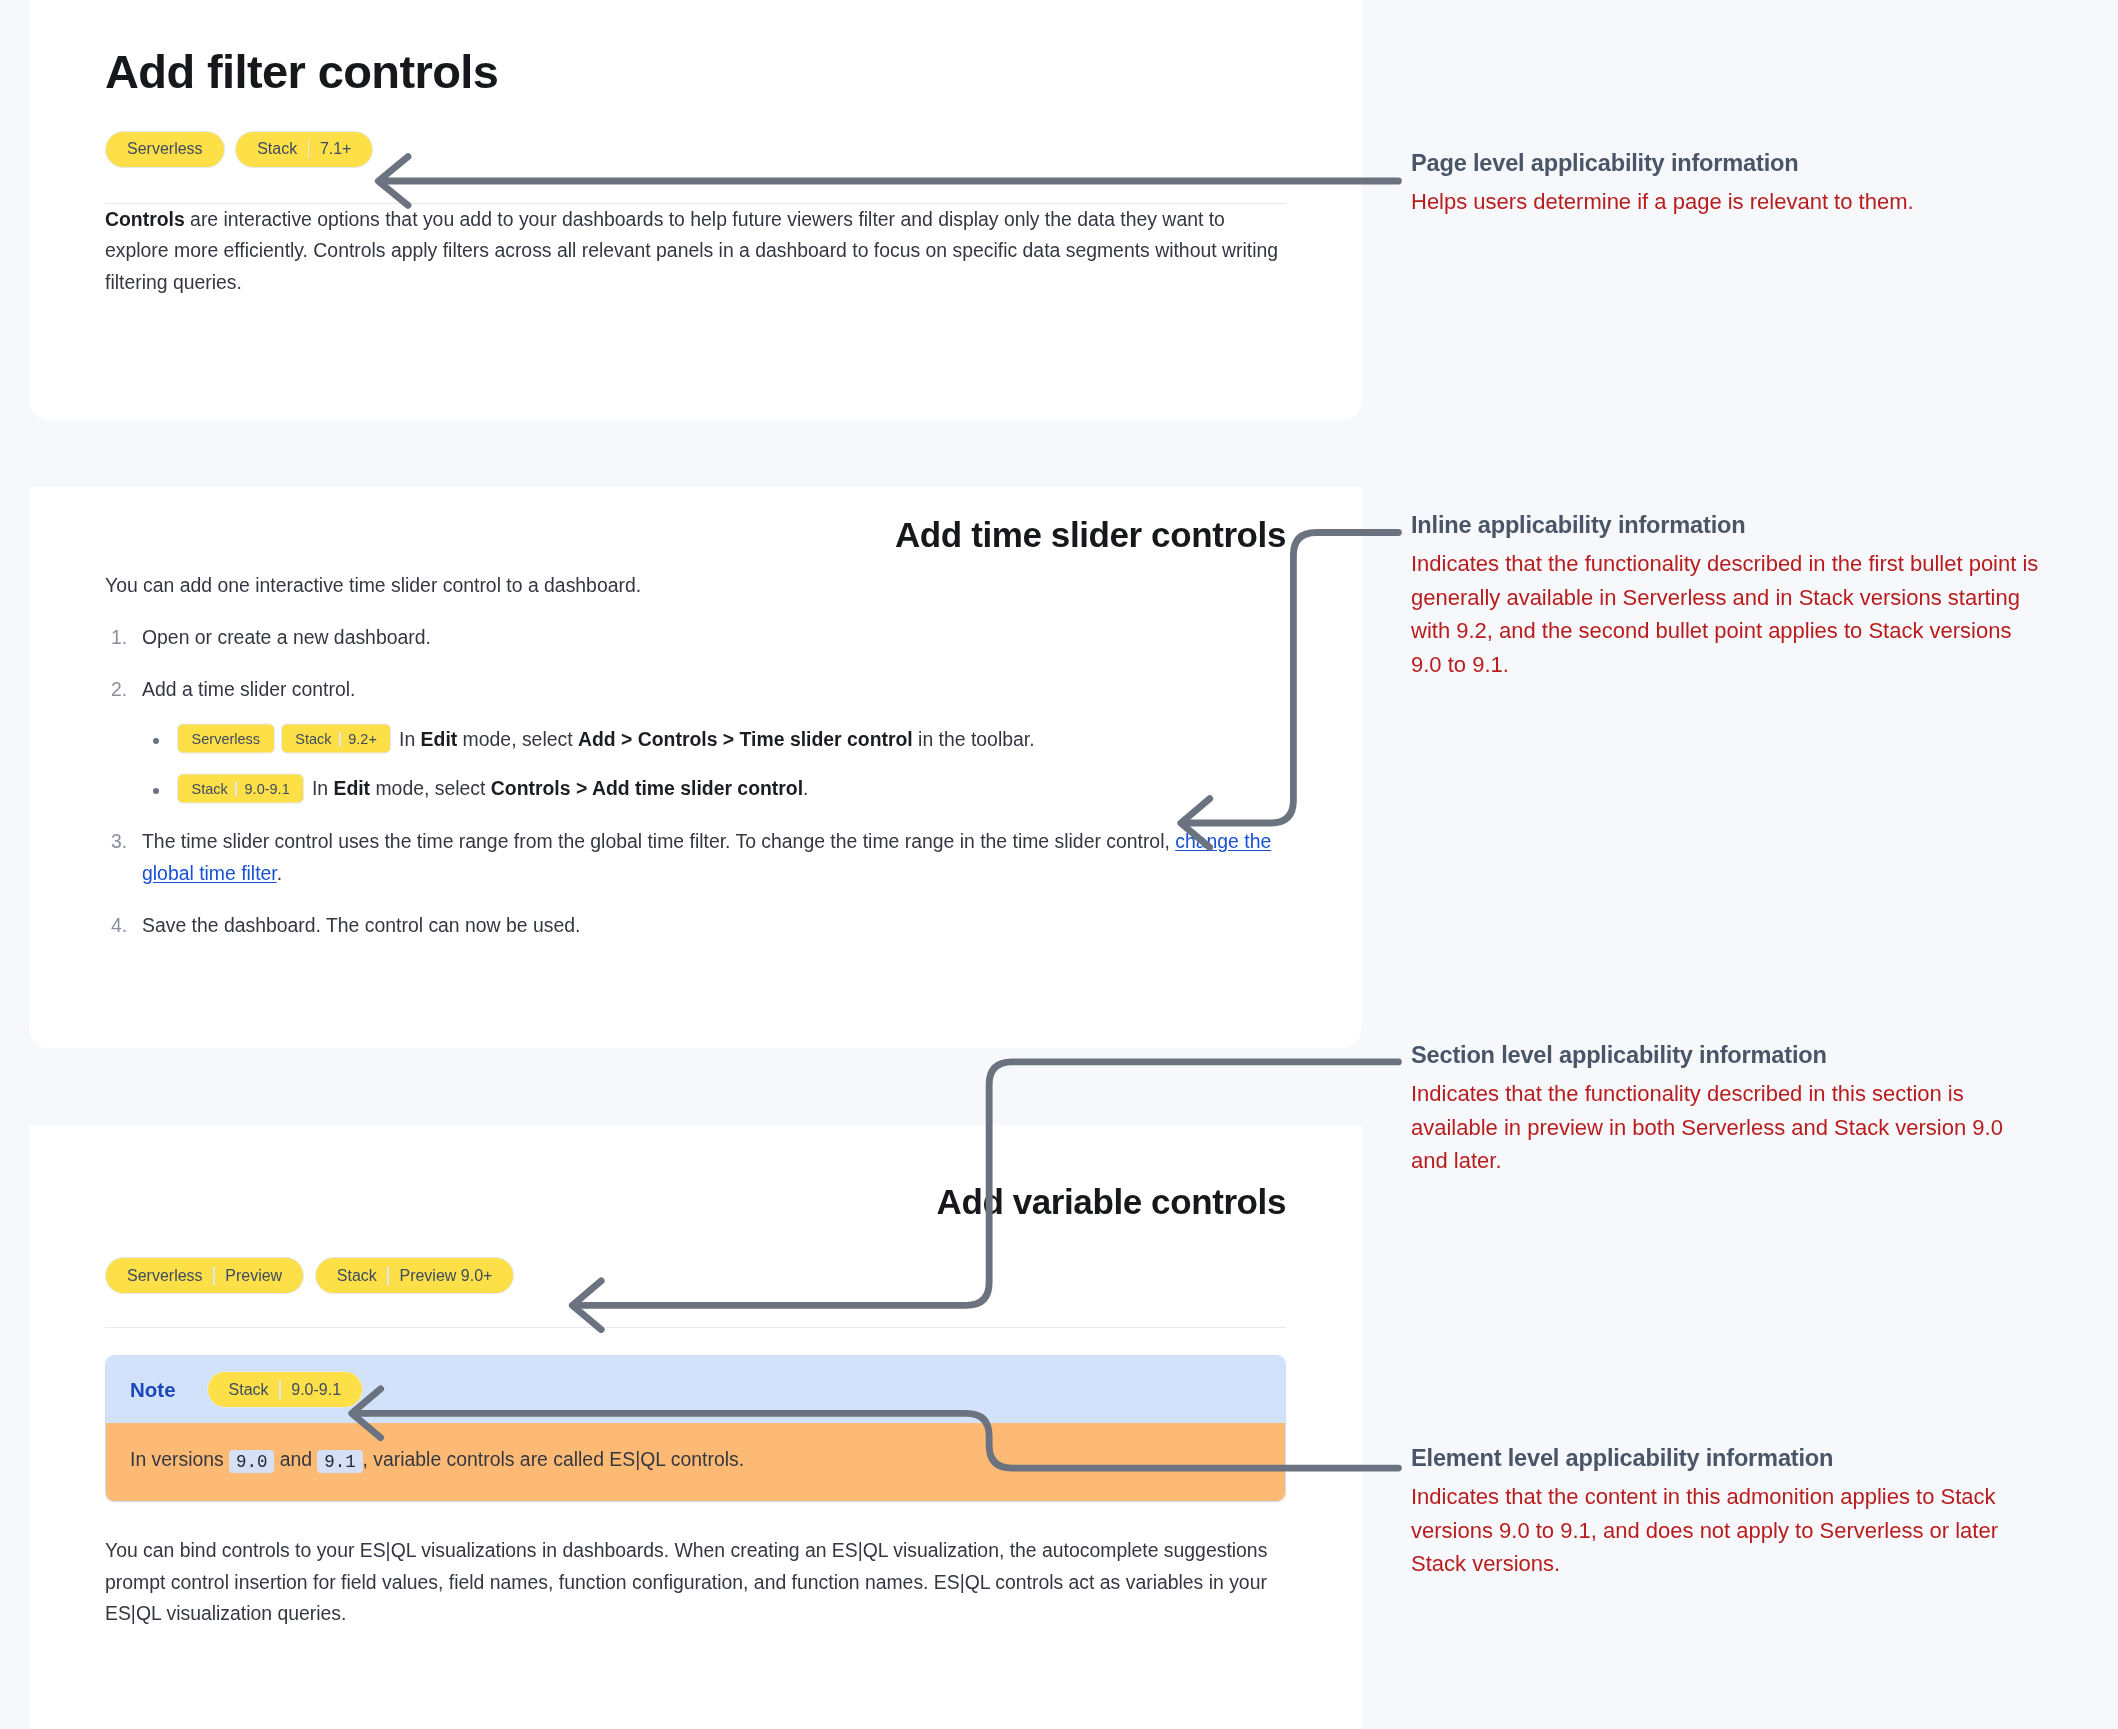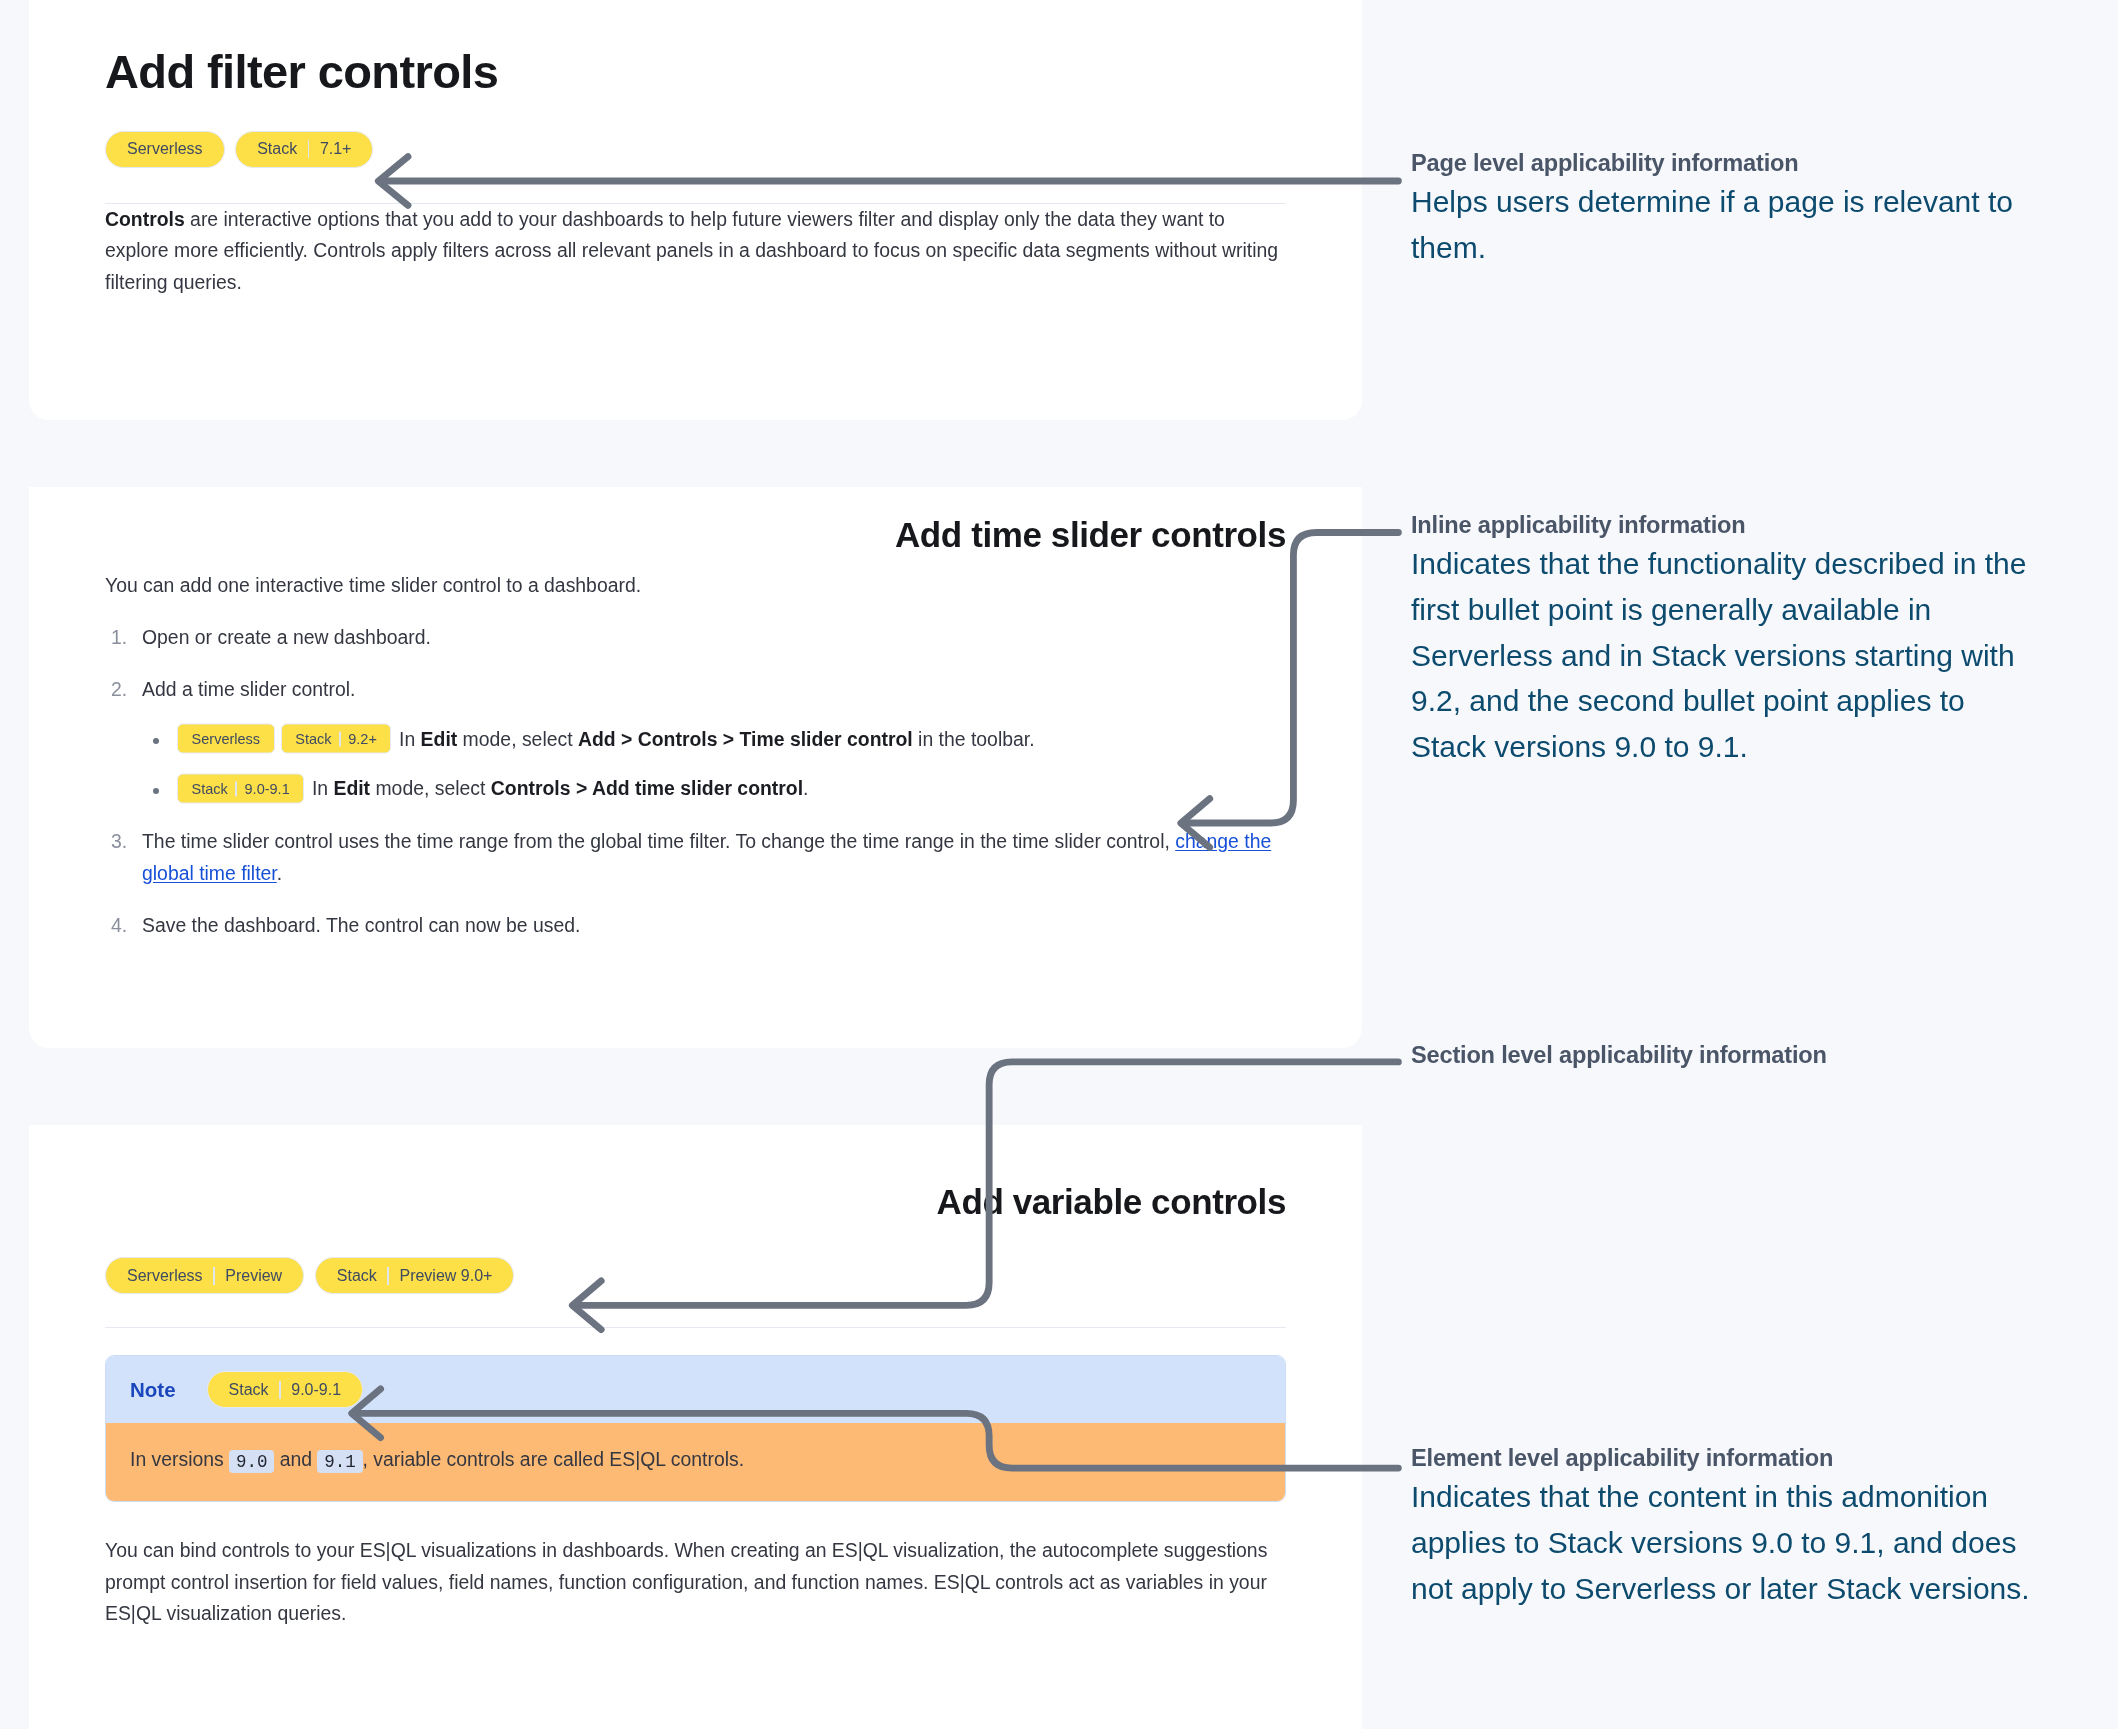--- a/index.html
+++ b/index.html
@@ -215,24 +215,24 @@
     left: 1411px;
   }
   .annot-title {
     font-size: 23.6px;
     font-weight: 700;
     color: #4a5568;
     letter-spacing: -0.2px;
     line-height: 1.2;
   }
   .annot-body {
-    font-size: 30px;
-    color: #0c4a6e;
+    font-size: 22px;
+    color: #b91c1c;
     line-height: 1.52;
-    margin-top: 2px;
+    margin-top: 8px;
   }
   .annot-2 .annot-body, .annot-3 .annot-body, .annot-4 .annot-body { width: 631px; }
 
   
   svg.arrows {
     position: absolute;
     left: 0; top: 0;
     width: 2119px; height: 1729px;
     pointer-events: none;
   }
@@ -348,20 +348,21 @@
   <div class="annot-body">Helps users determine if a page is relevant to them.</div>
 </div>
 
 <div class="annot annot-2" style="top:511px;">
   <div class="annot-title">Inline applicability information</div>
   <div class="annot-body">Indicates that the functionality described in the first bullet point is generally available in Serverless and in Stack versions starting with 9.2, and the second bullet point applies to Stack versions 9.0 to 9.1.</div>
 </div>
 
 <div class="annot annot-3" style="top:1041px;">
   <div class="annot-title">Section level applicability information</div>
+  <div class="annot-body">Indicates that the functionality described in this section is available in preview in both Serverless and Stack version 9.0 and later.</div>
 </div>
 
 <div class="annot annot-4" style="top:1444px;">
   <div class="annot-title">Element level applicability information</div>
   <div class="annot-body">Indicates that the content in this admonition applies to Stack versions 9.0 to 9.1, and does not apply to Serverless or later Stack versions.</div>
 </div>
 
 <svg class="arrows" viewBox="0 0 2785 2273">
   <g fill="none" stroke="#6b7280" stroke-width="9" stroke-linecap="round" stroke-linejoin="round">
 

